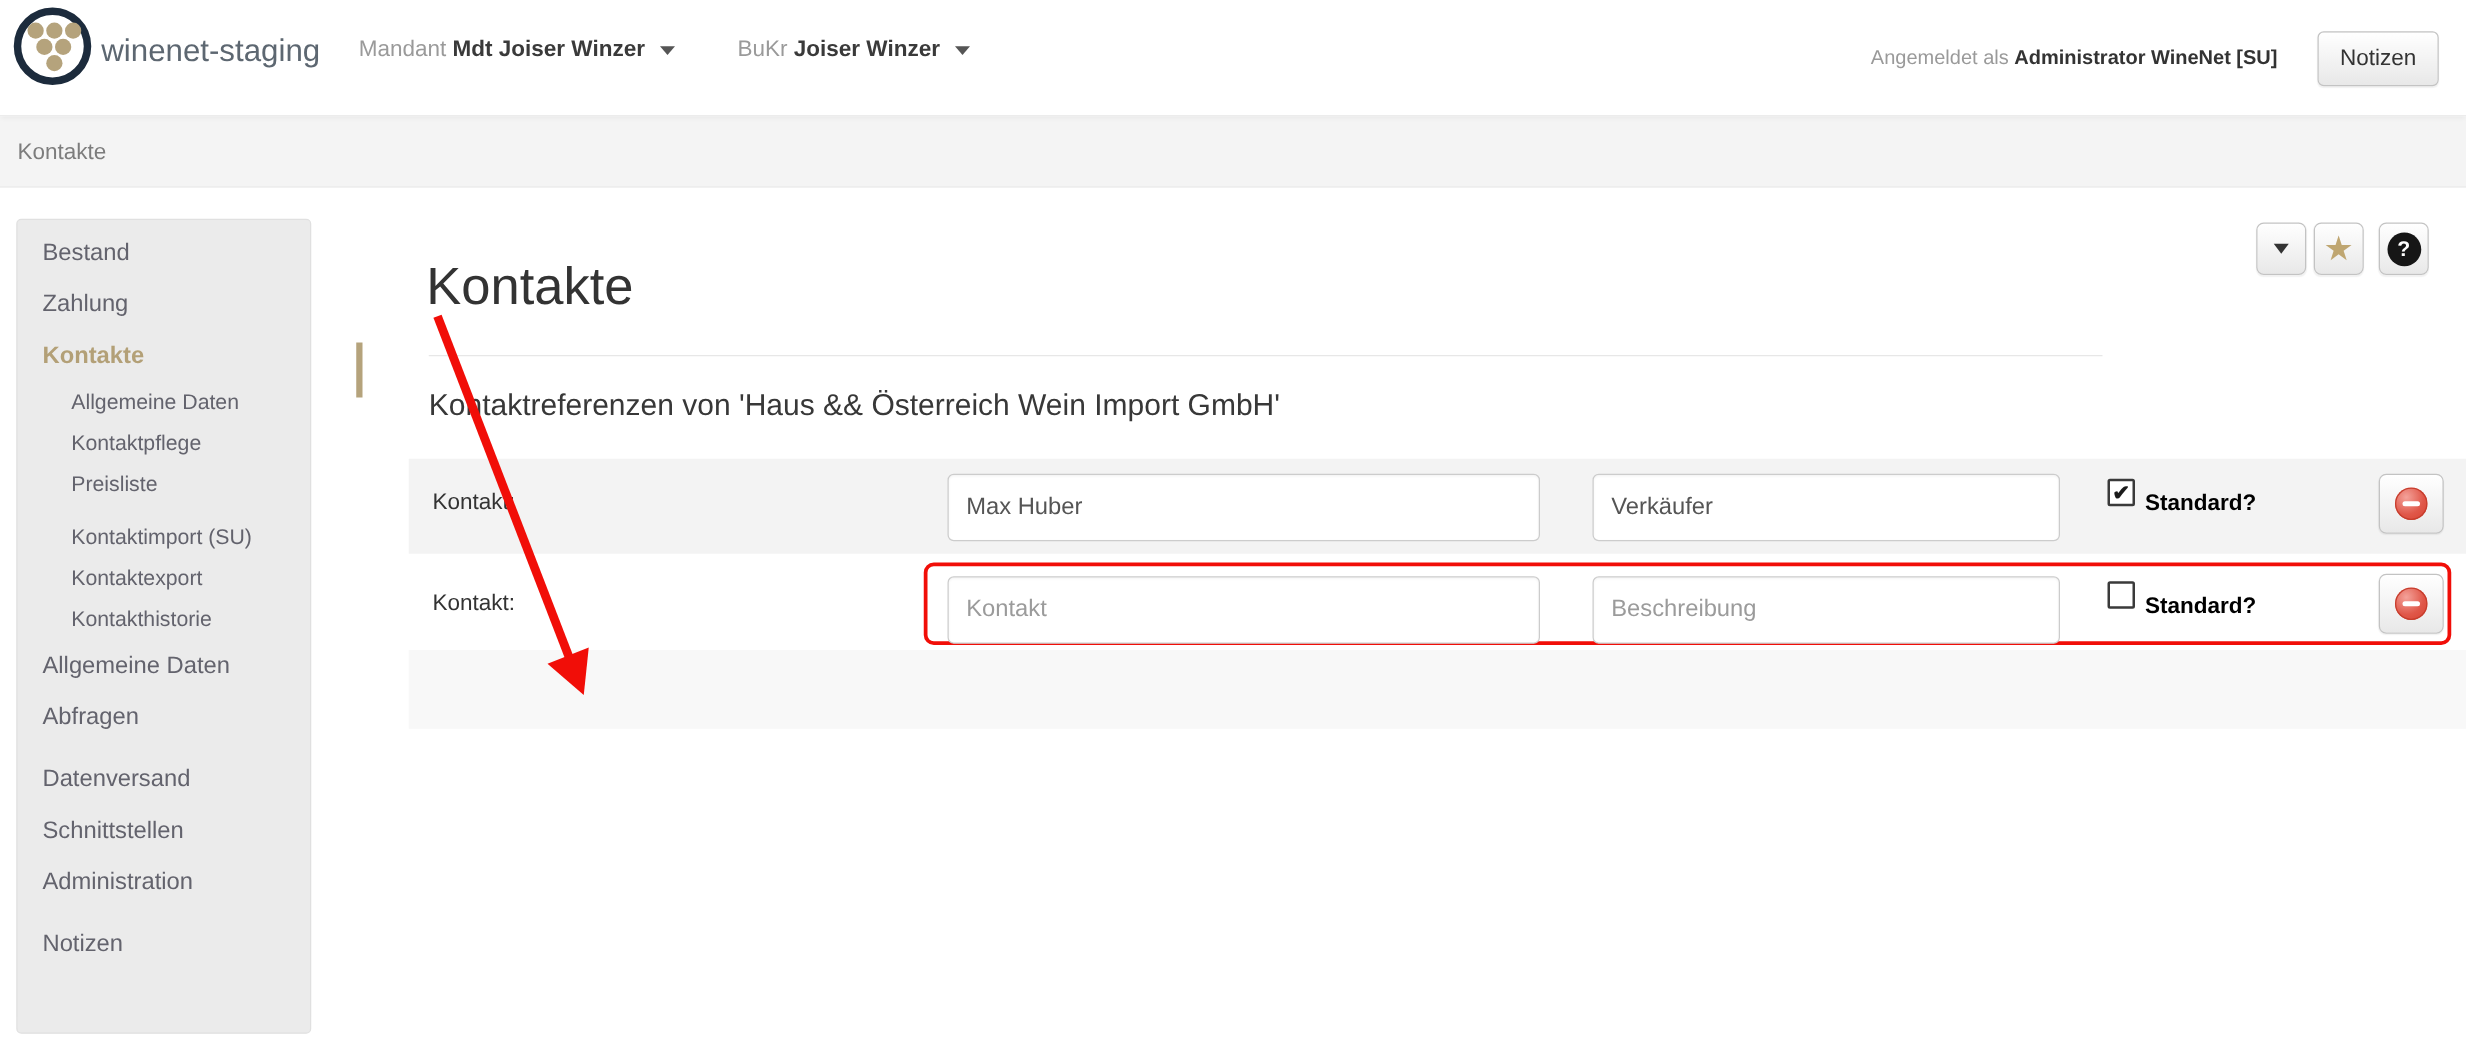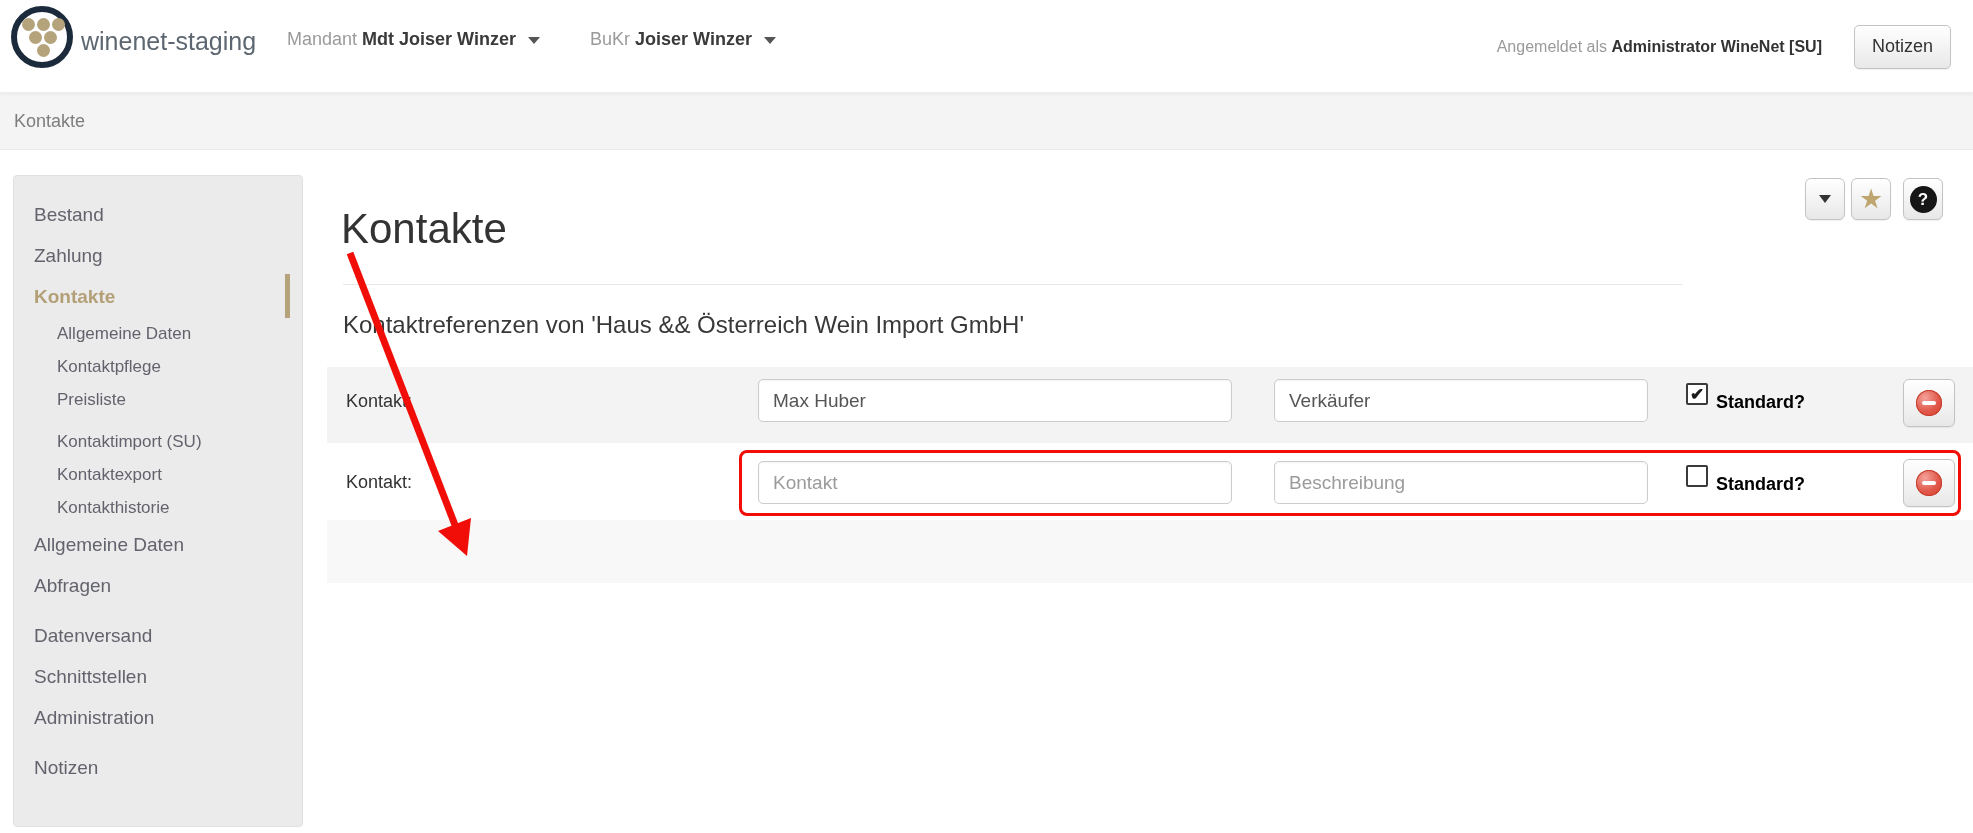--- a/index.html
+++ b/index.html
@@ -29,40 +29,40 @@
          background:linear-gradient(#ffffff,#e8e8e8); border:1px solid #c3c3c3; border-radius:5px;
          font-size:18px; color:#333; cursor:pointer; box-shadow:0 1px 1px rgba(0,0,0,.06); }
   .btn-logout { height:44px; padding:0 17px; }
 
   
   .breadcrumb-bar { position:absolute; left:0; top:93px; width:1973px; height:57px;
                     background:#f4f4f4; border-bottom:1px solid #eaeaea; }
   .breadcrumb-bar span { position:absolute; left:14px; top:0; line-height:56px; font-size:18px; color:#7d7d7d; }
 
   
-  .sidebar { position:absolute; left:13px; top:175px; width:290px; height:652px;
-             background:#ebebeb; border:1px solid #e0e0e0; border-radius:4px; padding-top:18px; }
+  .sidebar { position:absolute; left:13px; top:175px; width:236px; height:652px;
+             background:#ebebeb; border:1px solid #e0e0e0; border-radius:4px; padding-top:6px; }
   .sb-item { color:#63636d; cursor:pointer; }
   .sb-l0 { height:41px; line-height:41px; padding-left:20px; font-size:19px; }
   .sb-l1 { height:33px; line-height:33px; padding-left:43px; font-size:17px; }
   .sb-gap { margin-top:9px; }
   .sb-active { color:#b3a077; font-weight:bold; }
   .sb-scroll { position:absolute; left:271px; top:98px; width:5px; height:44px; background:#b5a37c; }
 
   
   .abs { position:absolute; }
   .page-title { left:341px; top:205px; font-size:42px; font-weight:400; color:#333; }
   .title-rule { left:343px; top:284px; width:1339px; height:1px; background:#e7e7e7; }
   .subtitle { left:343px; top:311px; font-size:24px; color:#383838; }
 
   .stripe1 { left:327px; top:367px; width:1646px; height:76px; background:#f3f3f3; }
   .stripe3 { left:327px; top:520px; width:1646px; height:63px; background:#f8f8f8; }
 
   .row-label { font-size:18px; color:#333; }
-  .txt-input { position:absolute; height:43px; border:1px solid #ccc; border-radius:5px;
+  .txt-input { position:absolute; height:54px; border:1px solid #ccc; border-radius:5px;
                font-family:"Liberation Sans", sans-serif; font-size:19px; color:#555; padding:0 14px;
                background:#fff; box-shadow:inset 0 1px 2px rgba(0,0,0,.05); outline:none; }
   .txt-input::placeholder { color:#9b9b9b; opacity:1; }
   .checkbox { position:absolute; width:22px; height:22px; background:#fff; border:2px solid #3a3a3a;
               border-radius:2px; cursor:pointer; text-align:center; line-height:19px;
               font-size:17px; font-weight:bold; color:#1a1a1a; }
   .std-label { font-size:18px; font-weight:bold; color:#000000; }
   .btn-minus { position:absolute; width:52px; height:48px; border-radius:6px; }
   .icon-minus { width:26px; height:26px; border-radius:50%; position:relative;
                 background:radial-gradient(circle at 35% 30%, #f4a29a, #e0584a 55%, #d8402f);

